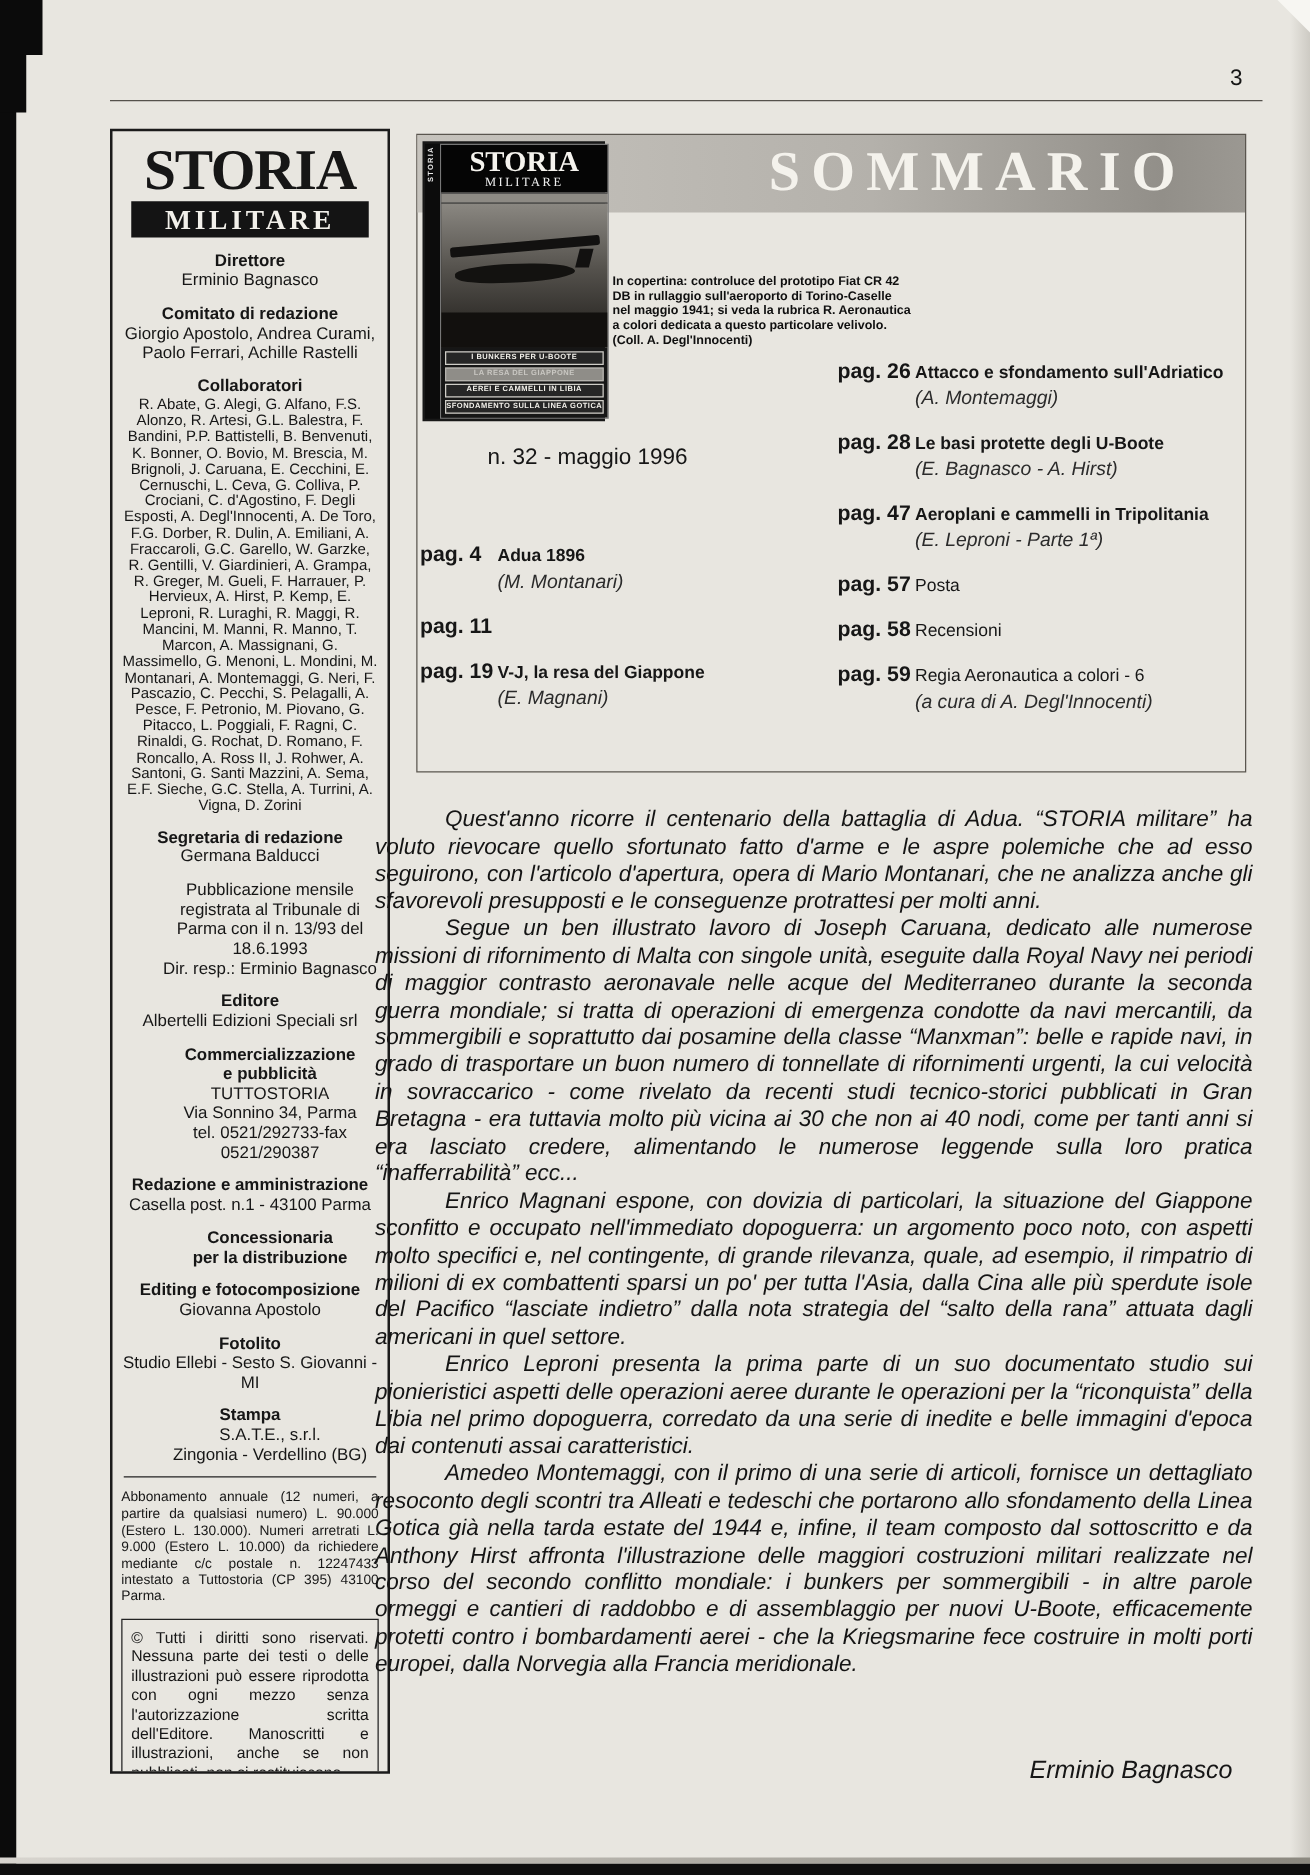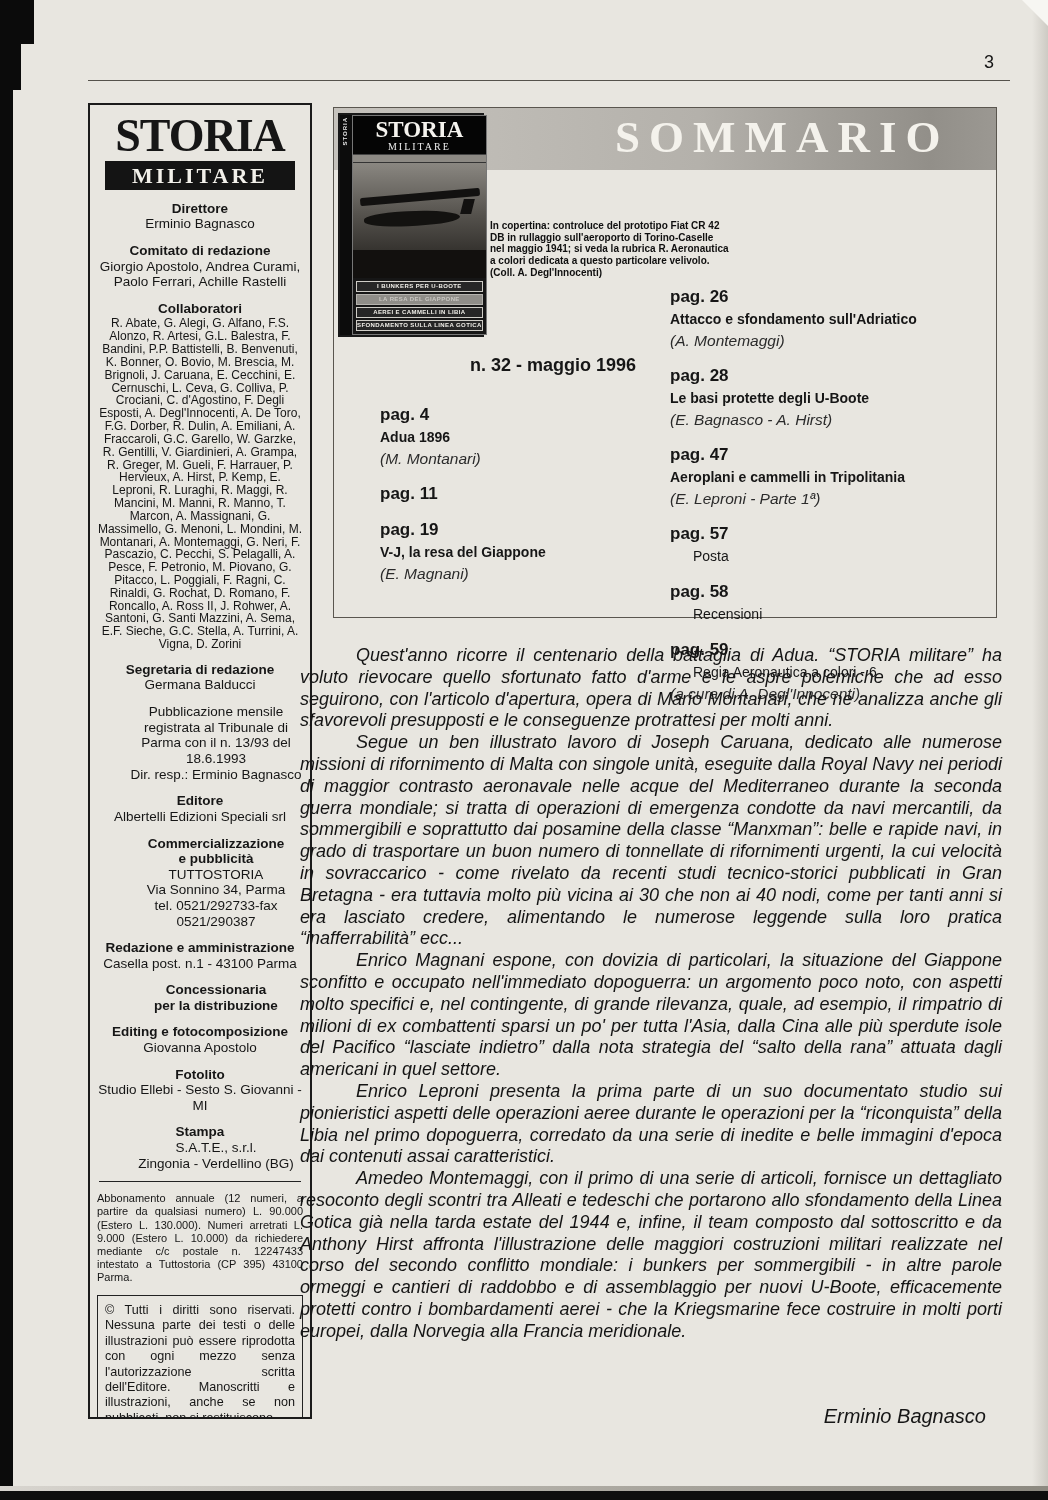--- a/index.html
+++ b/index.html
@@ -69,31 +69,31 @@
        transform:skewX(-14deg);}
   .photo-ground{position:absolute;bottom:0;left:0;width:100%;height:24%;background:#12100e;}
   .cover-banners{background:#161616;padding:1px 3px 3px;}
   .cover-banner{margin-top:2px;border:1px solid #cfcdc7;color:#f2f0ea;background:#262626;
        font-size:6px;line-height:9px;letter-spacing:.4px;text-align:center;font-weight:bold;
        white-space:nowrap;overflow:hidden;}
   .cover-banner.dim{background:#8f8d88;color:#c9c7c2;border-color:#b5b3ae;}
 
   .cover-caption{position:absolute;left:156px;top:112px;width:240px;font-weight:bold;
        font-size:10px;line-height:1.17;text-align:left;color:#0f0f0f;}
-  .issue{position:absolute;left:68px;top:247px;width:234px;text-align:right;
-       font-weight:bold;font-size:18px;}
+  .issue{position:absolute;left:56px;top:247px;width:234px;text-align:left;
+       font-weight:normal;font-size:18px;}
 
   .toc-col{position:absolute;}
-  .toc-left{left:2px;top:296px;width:336px;margin-left:44px;}
+  .toc-left{left:2px;top:325px;width:336px;}
   .toc-right{left:336px;top:178px;width:324px;}
-  .toc-entry{display:flex;margin-bottom:14px;flex-direction:column;}
+  .toc-entry{display:flex;margin-bottom:14px;}
   .toc-page{width:62px;flex:none;font-weight:bold;font-size:17px;line-height:22px;}
   .toc-body{flex:1;}
   .toc-title{display:block;font-weight:bold;font-size:14px;line-height:22px;}
-  .toc-entry.regular .toc-title{font-weight:normal;margin-left:23px;}
+  .toc-entry.regular .toc-title{font-weight:normal;}
   .toc-author{display:block;font-style:italic;font-size:15.5px;line-height:21px;color:#2b2b2b;}
 
   
   .editorial{position:absolute;left:300px;top:645px;width:702px;font-style:italic;
        font-size:18px;line-height:21.8px;text-align:justify;color:#141414;}
   .editorial p{margin:0;text-indent:56px;}
   .signature{position:absolute;right:62px;top:1405px;font-style:italic;font-size:20px;}
 </style>
 </head>
 <body>

